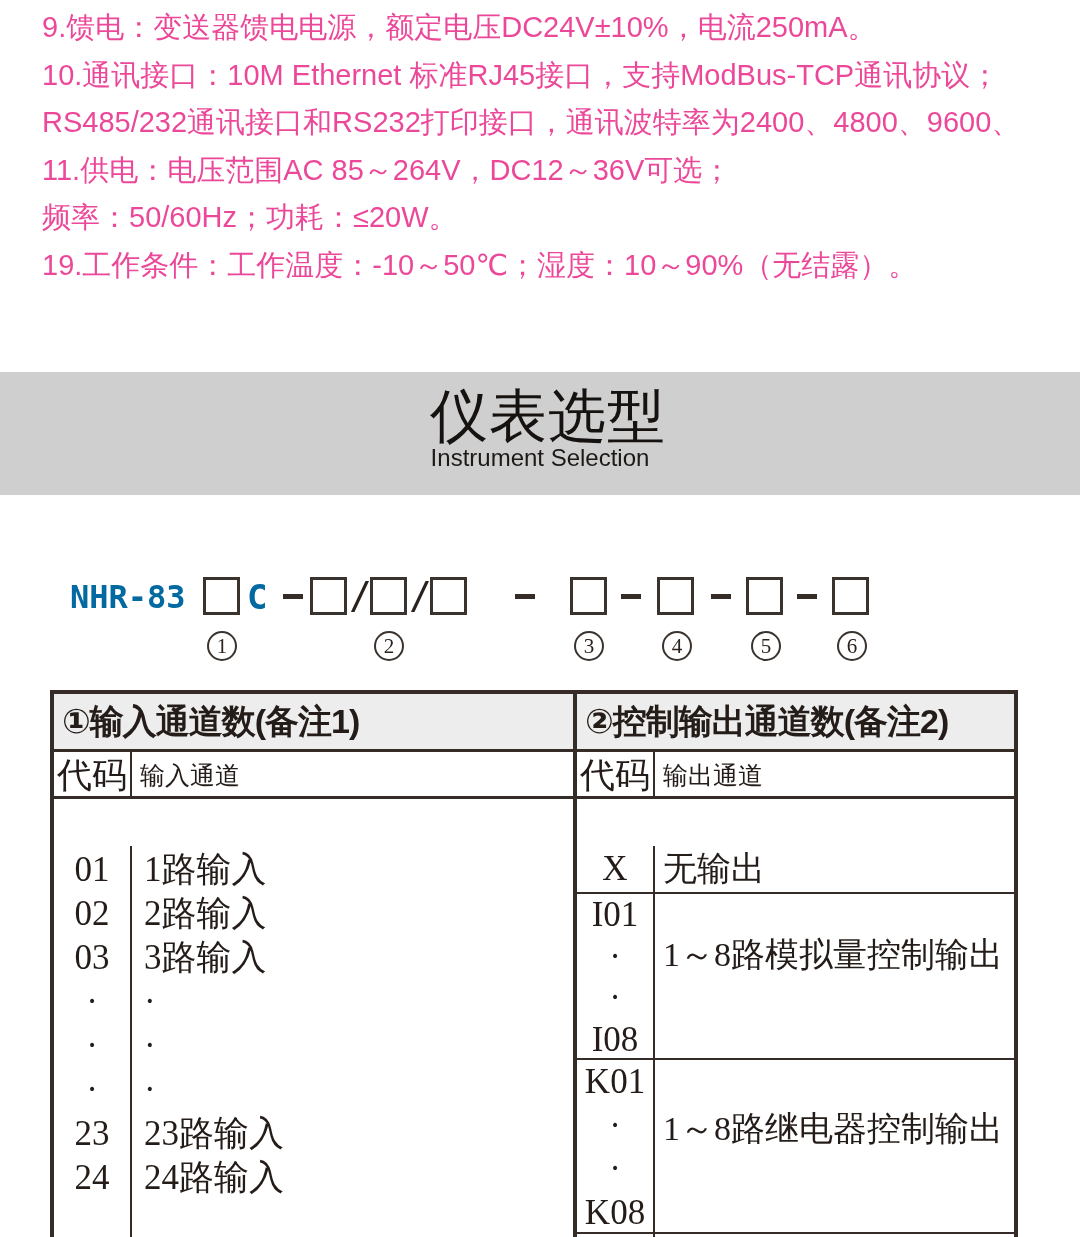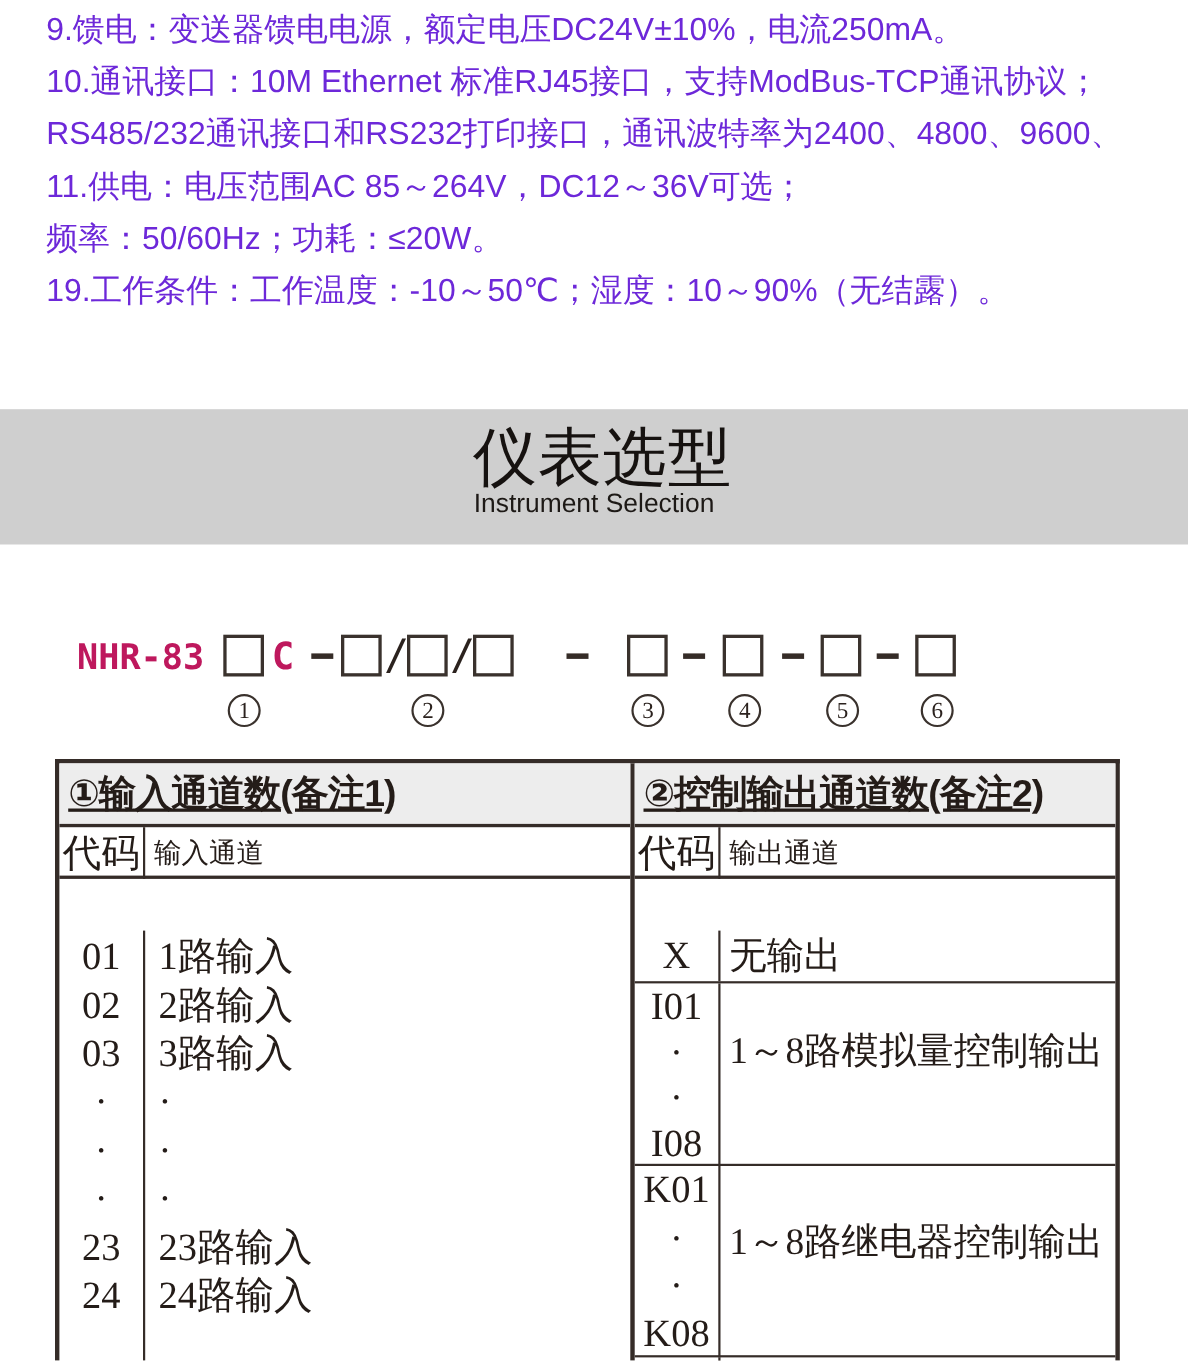--- a/index.html
+++ b/index.html
@@ -7,39 +7,39 @@
   .page {
     position:relative; width:1080px; height:1237px;
     background:#ffffff; overflow:hidden;
     font-family:"Liberation Sans","DejaVu Sans",sans-serif;
     color:#221b18;
   }
   
   .specs {
     position:absolute; left:42px; top:4px; width:1000px;
     font-size:29px; line-height:47.5px; font-weight:500;
-    color:#6d28d9; white-space:nowrap;
+    color:#ec4899; white-space:nowrap;
   }
   
   .banner {
     position:absolute; left:0; top:372px; width:1080px; height:123px;
     background:#cfcfcf; text-align:center;
   }
   .banner .title {
     padding-top:14px; font-size:58px; line-height:60px; font-weight:500;
     letter-spacing:1px; color:#161210;padding-left:16px;
   }
   .banner .subtitle {
     font-size:24px; line-height:24px; font-weight:400; color:#1d1916;
   }
   
   .model-piece { position:absolute; white-space:nowrap; }
   .mono {
     font-family:"DejaVu Sans Mono","Liberation Mono",monospace;
-    font-weight:600; color:#be185d;
+    font-weight:600; color:#0369a1;
   }
   .prefix { left:70px; top:579px; font-size:32px; line-height:36px; letter-spacing:0px; }
   .codebox {
     position:absolute; top:577px; width:37px; height:38px;
     border:3px solid #3a322d; background:#ffffff;
   }
   .slash { top:574px; font-size:38px; line-height:42px; font-weight:400; color:#2b221e;
            font-family:"DejaVu Sans Mono","Liberation Mono",monospace; }
   .dash { position:absolute; top:594px; width:20px; height:5px; background:#352c27; }
   .callout {
@@ -57,21 +57,20 @@
   }
   .half { position:absolute; top:0; bottom:0; }
   .half-l { left:0; width:523px; border-right:4px solid #352c28; }
   .half-r { left:523px; right:0; }
   .hd1 {
     height:58px; background:#ededed; border-bottom:3px solid #352c28;
     display:flex; align-items:center; padding-left:8px;
     font-family:"Liberation Sans","DejaVu Sans",sans-serif;
     font-weight:bold; font-size:34px; letter-spacing:-1px; color:#241c18;
     white-space:nowrap;
-    text-decoration:underline;
   }
   .hd2 { height:47px; border-bottom:3px solid #352c28; display:grid; grid-template-columns:78px 1fr; }
   .hd2 .c-code { border-right:2px solid #352c28; display:flex; align-items:center; justify-content:center;
                  font-size:35px; }
   .hd2 .c-val  { display:flex; align-items:center; padding-left:8px; font-size:25px; }
   .bd { position:absolute; top:108px; left:0; right:0; bottom:0;margin-top:44px; }
   .bd-l { display:grid; grid-template-columns:78px 1fr; height:100%; }
   .codecol { border-right:2px solid #352c28; text-align:center; padding-top:2px; }
   .valcol  { padding-left:12px; padding-top:2px; }
   .ln { font-size:35px; line-height:44px; white-space:nowrap; }

